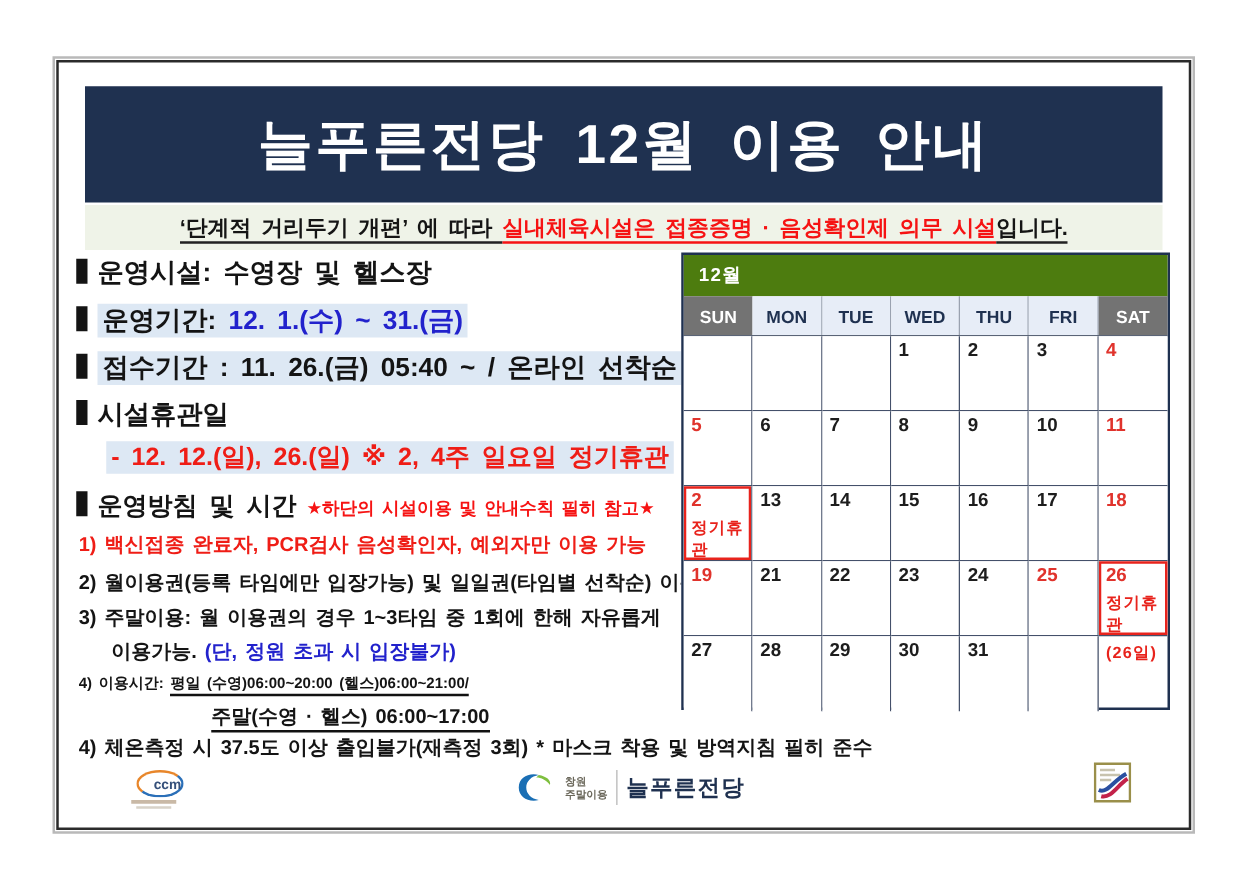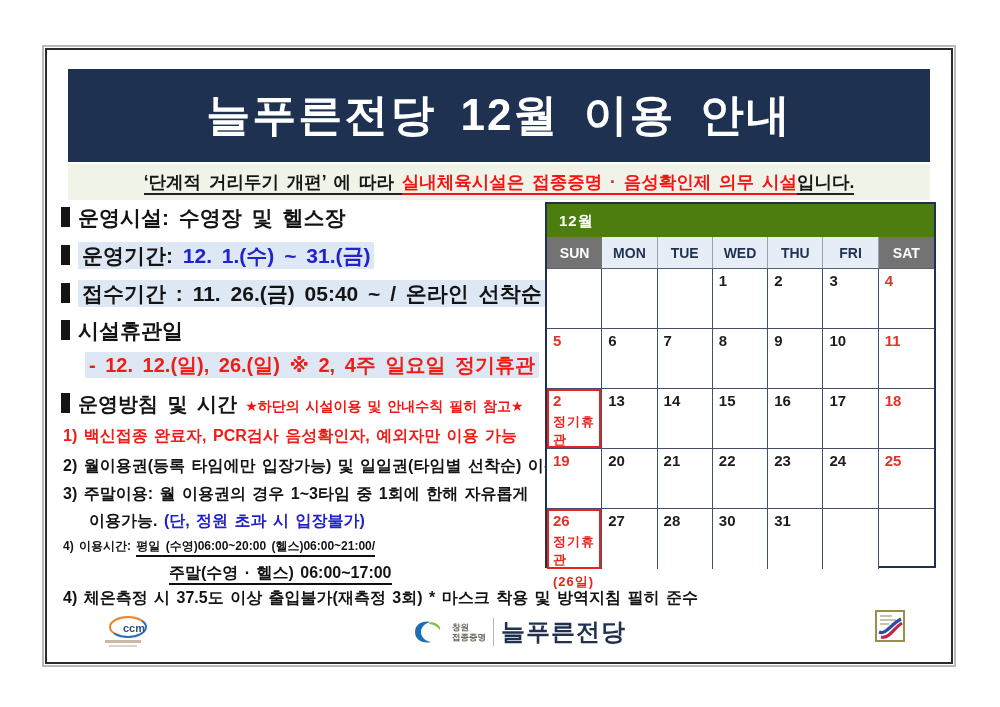--- a/index.html
+++ b/index.html
@@ -79,21 +79,21 @@
   .ccm .oval{
     display:inline-block;width:38px;height:22px;border-radius:50%;
     border:2px solid #e8862a;border-right-color:#2a6fb8;border-bottom-color:#2a6fb8;
     font-size:11px;font-weight:bold;color:#35507a;line-height:20px;box-sizing:border-box;
   }
   .ccm .tiny{height:3px;background:#c9b9a6;margin:2px 6px 0 6px;}
   .ccm .tiny2{height:2px;background:#d8d2c8;margin:2px 10px 0 10px;}
   .centerlogo{position:absolute;left:362px;top:566px;display:flex;align-items:center;gap:7px;}
   .org{font-size:8.5px;color:#6a675a;line-height:1.2;text-align:left;font-weight:bold;}
   .vdiv{width:1px;height:28px;background:#b5b5b5;}
-  .brand{font-size:24px;font-weight:bold;color:#1f3150;letter-spacing:1px;font-family:Liberation Mono, monospace;}
+  .brand{font-size:18px;font-weight:bold;color:#1f3150;letter-spacing:1px;font-family:Liberation Mono, monospace;}
   .stamp{position:absolute;left:828px;top:558px;}
 </style>
 </head>
 <body>
 
 <div class="poster">
 
   <div class="title-block">
     <h1>늘푸른전당 12월 이용 안내</h1>
   </div>
@@ -231,23 +231,20 @@
           <span class="d">17</span>
         </div>
       <div class="cc we">
           <span class="d">18</span>
         </div>
 
       <div class="cc we">
           <span class="d">19</span>
         </div>
       <div class="cc">
-          <span class="d">20</span>
-        </div>
-      <div class="cc">
           <span class="d">21</span>
         </div>
       <div class="cc">
           <span class="d">22</span>
         </div>
       <div class="cc">
           <span class="d">23</span>
         </div>
       <div class="cc">
           <span class="d">24</span>
@@ -259,20 +256,23 @@
       <div class="cc we holiday">
           <span class="d">26</span>
           <span class="n">정기휴관</span>
           <span class="n">(26일)</span>
         </div>
       <div class="cc">
           <span class="d">27</span>
         </div>
       <div class="cc">
           <span class="d">28</span>
+        </div>
+      <div class="cc">
+          <span class="d">29</span>
         </div>
       <div class="cc">
           <span class="d">30</span>
         </div>
       <div class="cc">
           <span class="d">31</span>
         </div>
       <div class="cc we">
           <span class="d"></span>
         </div>
@@ -285,21 +285,21 @@
     <div class="tiny2"></div>
   </div>
 
   <div class="centerlogo">
     <svg width="36" height="28" viewBox="0 0 36 28">
       <path d="M6,14 C6,6 14,2 22,4 C16,5 12,9 12,14 C12,19 16,23 22,24 C14,26 6,22 6,14 Z" fill="#1a6fb5"></path>
       <path d="M22,4 C28,5 32,8 31,12 C28,8 24,6 20,6 Z" fill="#7fbf3f"></path>
     </svg>
     <div class="org">
       <div>창원</div>
-      <div>접종증명</div>
+      <div>주말이용</div>
     </div>
     <div class="vdiv"></div>
     <div class="brand">늘푸른전당</div>
   </div>
 
   <div class="stamp">
     <svg width="30" height="36" viewBox="0 0 30 36">
       <rect x="1" y="3" width="28" height="30" fill="#ffffff" stroke="#9a8f4a" stroke-width="2"></rect>
       <rect x="5" y="7" width="12" height="2" fill="#c8c3ae"></rect>
       <rect x="5" y="11" width="16" height="2" fill="#c8c3ae"></rect>

